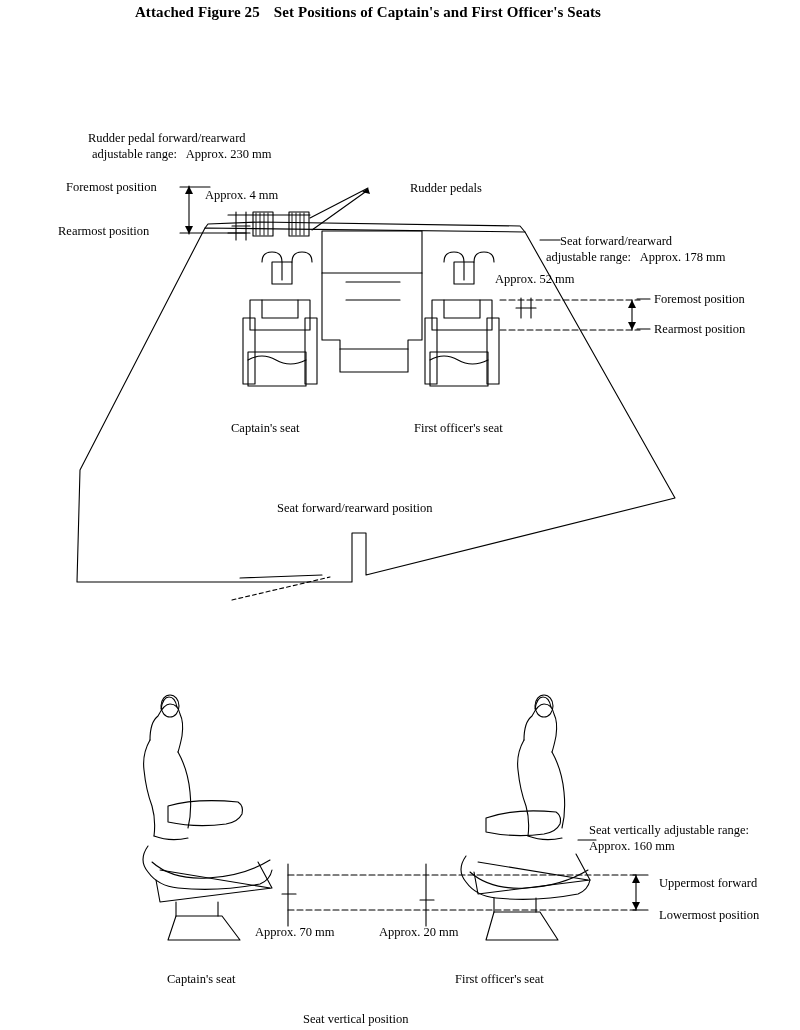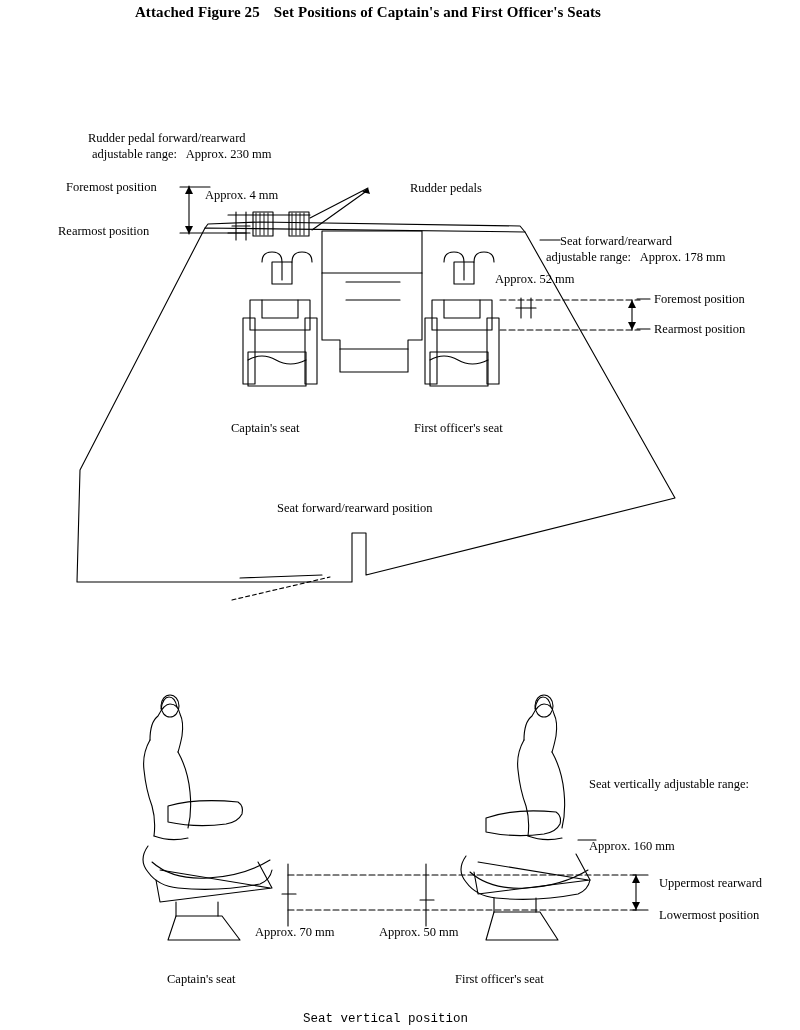--- a/index.html
+++ b/index.html
@@ -169,21 +169,21 @@
 <div class="lbl" style="left:374px; top:181px;margin-left:36px;">Rudder pedals</div>
 <div class="lbl" style="left:546px; top:234px;margin-left:14px;">Seat forward/rearward</div>
 <div class="lbl" style="left:546px; top:250px;">adjustable range:   Approx. 178 mm</div>
 <div class="lbl" style="left:495px; top:272px;">Approx. 52 mm</div>
 <div class="lbl" style="left:654px; top:292px;">Foremost position</div>
 <div class="lbl" style="left:654px; top:322px;">Rearmost position</div>
 <div class="lbl" style="left:231px; top:421px;">Captain's seat</div>
 <div class="lbl" style="left:414px; top:421px;">First officer's seat</div>
 <div class="lbl" style="left:277px; top:469px;margin-top:32px;">Seat forward/rearward position</div>
 
-<div class="lbl" style="left:589px; top:777px;">Seat vertically adjustable range:</div>
+<div class="lbl" style="left:589px; top:823px;">Seat vertically adjustable range:</div>
 <div class="lbl" style="left:589px; top:839px;">Approx. 160 mm</div>
-<div class="lbl" style="left:659px; top:876px;">Uppermost rearward</div>
+<div class="lbl" style="left:659px; top:876px;">Uppermost forward</div>
 <div class="lbl" style="left:659px; top:908px;">Lowermost position</div>
 <div class="lbl" style="left:255px; top:925px;">Approx. 70 mm</div>
-<div class="lbl" style="left:379px; top:925px;">Approx. 50 mm</div>
+<div class="lbl" style="left:379px; top:925px;">Approx. 20 mm</div>
 <div class="lbl" style="left:167px; top:972px;">Captain's seat</div>
 <div class="lbl" style="left:455px; top:972px;">First officer's seat</div>
-<div class="lbl" style="left:303px; top:1012px;font-family:Liberation Mono, monospace;">Seat vertical position</div>
+<div class="lbl" style="left:303px; top:1012px;">Seat vertical position</div>
 
 </body></html>

